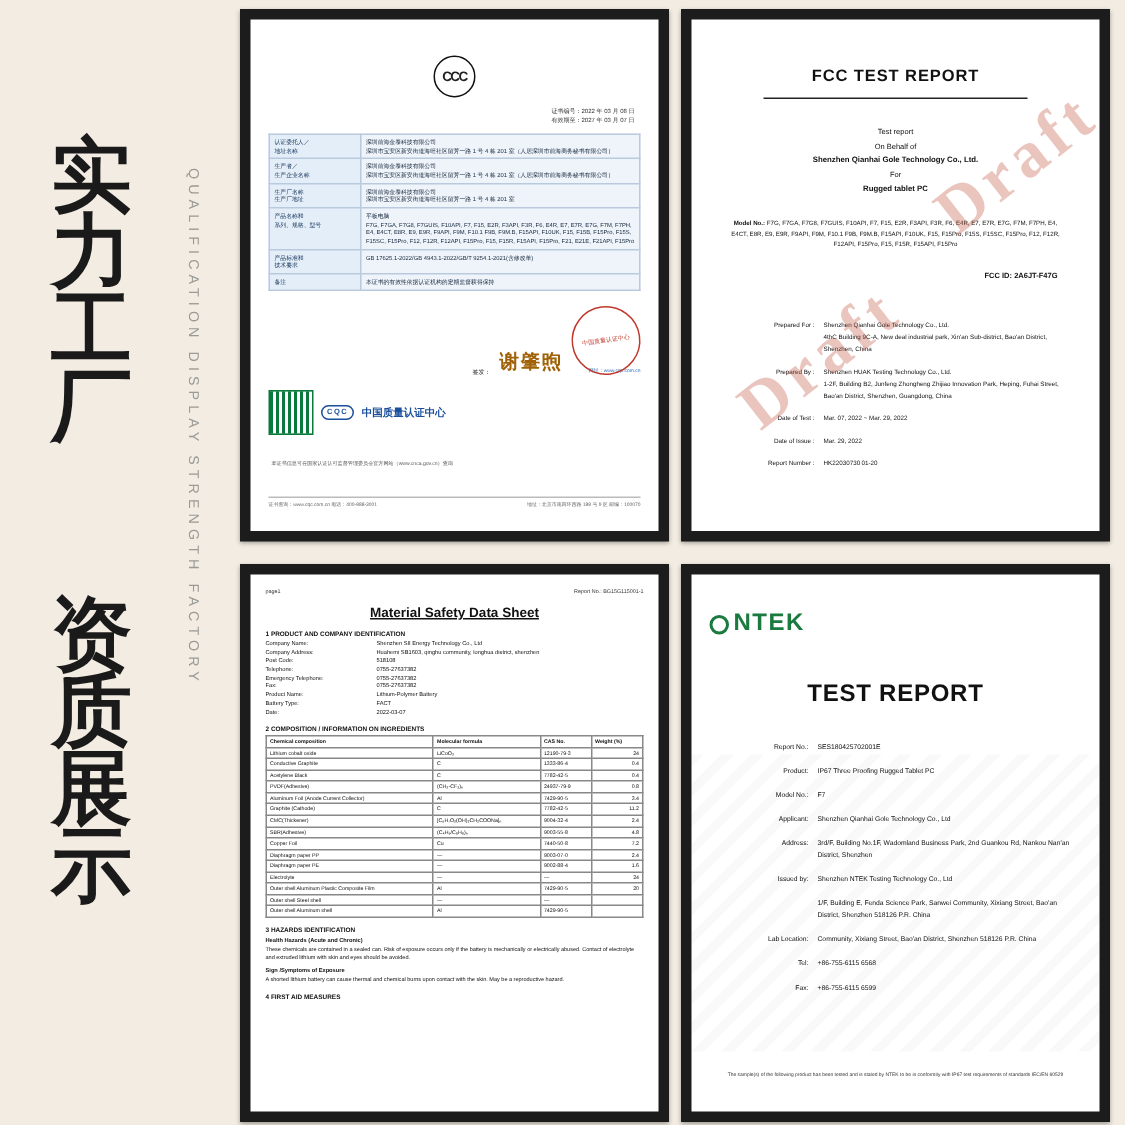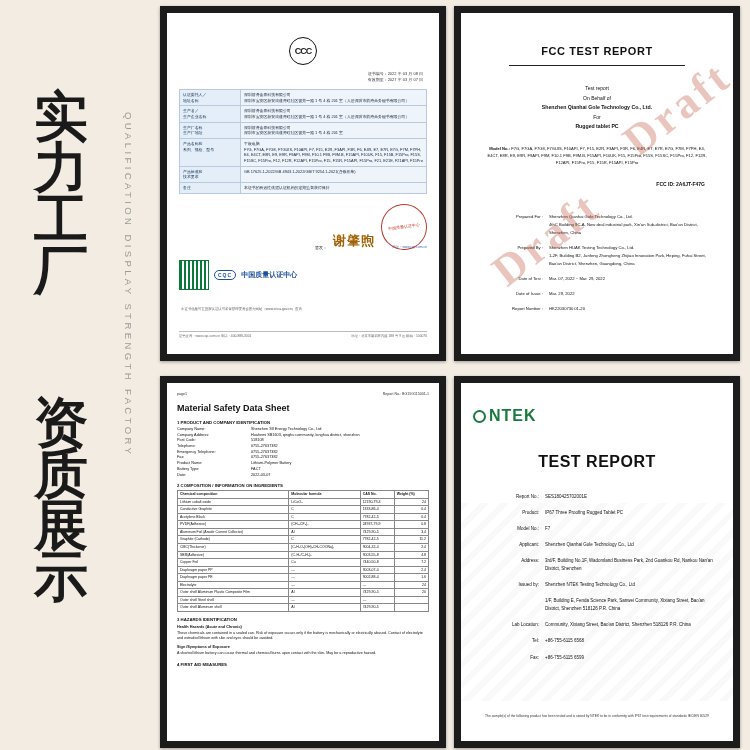--- a/index.html
+++ b/index.html
@@ -150,22 +150,23 @@
     transform:rotate(-38deg);
     pointer-events:none;
   }
   .draft.d1{right:-6px;top:70px;}
   .draft.d2{left:24px;top:200px;}
 
   
   .msds-paper{padding:9px 10px;color:#111;font-size:3.9px;}
   .msds-top{display:flex;justify-content:space-between;font-size:3.6px;color:#333;}
   .msds-title{
-    font-weight:bold;font-size:9px;margin:7px 0 7px 0;
+    text-align:center;font-weight:bold;font-size:9px;margin:7px 0 7px 0;
     font-family:"Liberation Sans", sans-serif;
+    text-decoration:underline;
   }
   .msds-h{font-weight:bold;font-size:4.3px;margin:5px 0 2px 0;}
   .msds-l{display:flex;font-size:3.8px;line-height:1.5;}
   .msds-l .k{width:74px;flex:0 0 74px;}
   .msds-l .v{flex:1;}
   .msds-tbl{width:100%;border-collapse:collapse;margin-top:2px;}
   .msds-tbl th,.msds-tbl td{
     border:0.5px solid #888;font-size:3.5px;padding:1px 2px;text-align:left;
     line-height:1.3;
   }

